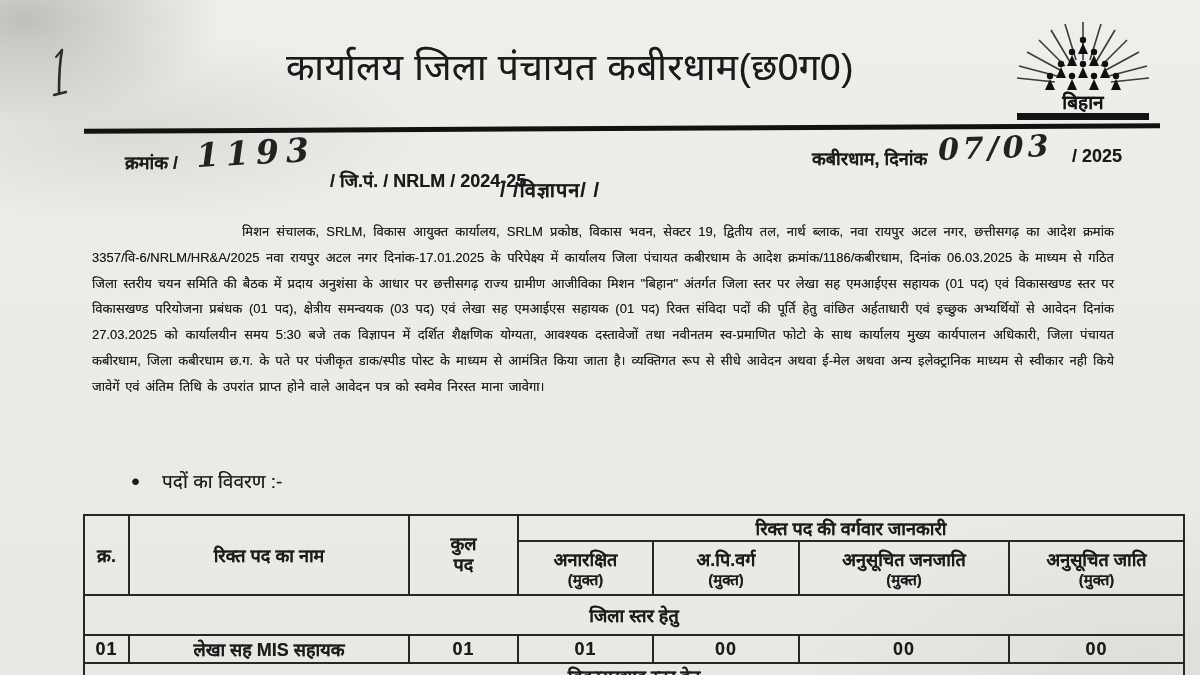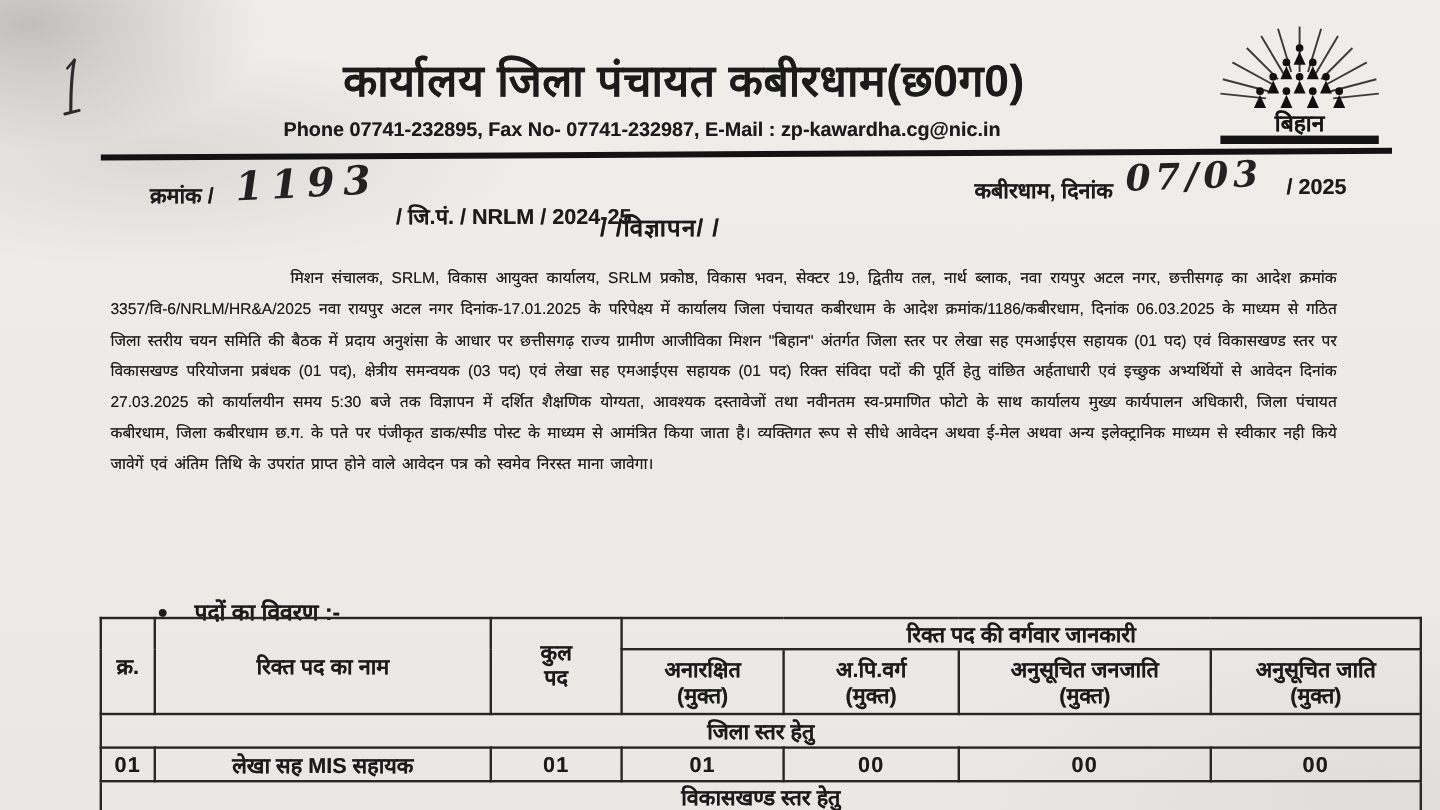--- a/index.html
+++ b/index.html
@@ -8,72 +8,71 @@
     font-family:"Liberation Sans","DejaVu Sans",sans-serif;color:#1b1b1b;
     background-image:
       radial-gradient(ellipse 280px 150px at 25px 20px, rgba(135,135,130,.45), rgba(135,135,130,0) 70%),
       radial-gradient(ellipse 420px 130px at 130px 130px, rgba(150,150,145,.22), rgba(150,150,145,0) 72%),
       radial-gradient(ellipse 500px 200px at 1150px 660px, rgba(160,160,155,.14), rgba(160,160,155,0) 75%),
       linear-gradient(#efeeea,#e9e8e4);
     text-shadow:0 0 .5px rgba(20,20,20,.55);
   }
   .abs{position:absolute;}
   
-  .doc-title{left:0;right:60px;top:40px;text-align:center;font-size:37px;font-weight:bold;letter-spacing:.5px;}
+  .doc-title{left:0;right:60px;top:40px;text-align:center;font-size:37px;font-weight:normal;letter-spacing:.5px;}
   .contact-line{left:0;right:130px;top:99px;text-align:center;font-size:16.5px;font-weight:bold;}
   .header-rule{left:84px;top:126px;width:1076px;height:5px;background:#121212;transform:rotate(-.3deg);}
   
   .margin-mark{left:52px;top:46px;}
   .hand{font-family:"DejaVu Serif",serif;font-style:italic;font-weight:bold;color:#222;text-shadow:none;}
   .serial-label{left:125px;top:150px;}
   .serial-number{left:196px;top:133px;font-size:33px;letter-spacing:7px;transform:rotate(-3deg);}
   .serial-rest{left:330px;top:168px;}
   .place-date-label{left:812px;top:146px;}
   .date-handwritten{left:938px;top:130px;font-size:30px;letter-spacing:4px;transform:rotate(-2deg);}
   .date-year{left:1072px;top:146px;}
   .ref-text{font-size:18px;font-weight:bold;text-align:center;}
   .notice-heading{left:0;right:100px;top:176px;text-align:center;font-size:20px;font-weight:bold;letter-spacing:1px;}
   
   .body-paragraph{
     left:92px;top:219px;width:1022px;font-size:13px;line-height:25.8px;
     text-align:justify;text-indent:150px;font-weight:500;word-spacing:2px;
   }
   
-  .positions-line{left:131px;top:497px;font-size:19px;font-weight:bold;}
+  .positions-line{left:131px;top:468px;font-size:19px;font-weight:normal;}
   .bullet{display:inline-block;margin-right:22px;font-size:15px;vertical-align:2px;}
   
   .tbl-wrap{left:83px;top:514px;width:1100px;}
   table.positions{border-collapse:collapse;table-layout:fixed;width:1100px;}
   table.positions td,table.positions th{
     border:2px solid #272727;padding:0 2px;text-align:center;vertical-align:middle;
     font-weight:bold;font-size:18px;overflow:hidden;
   }
   .group-row{height:23px;}
   .sub-row{height:54px;}
-  .sec-row{height:28px;border-radius:14px;}
+  .sec-row{height:40px;border-radius:14px;}
   .data-row{height:28px;margin-top:24px;}
   .sec2-row{height:26px;}
-  .sub-head .qual{display:block;font-size:18px;margin-top:-2px;text-align:center;}
+  .sub-head .qual{display:block;font-size:15px;margin-top:-2px;text-align:center;}
   .total-wrap{width:48px;margin:0 auto;line-height:1.15;}
   td.num{font-size:16px;letter-spacing:1px;}
   td.post-name{font-size:18px;}
 </style>
 </head>
 <body>
 
 <div class="page">
 
   <svg class="abs margin-mark" width="18" height="58" viewBox="0 0 18 58">
     <path d="M10,4 C8,14 7,32 7,47" stroke="#2b2b2b" stroke-width="2.6" fill="none" stroke-linecap="round"></path>
     <path d="M4,11 L10,4" stroke="#2b2b2b" stroke-width="2" fill="none" stroke-linecap="round"></path>
     <path d="M2,49 L14,46" stroke="#2b2b2b" stroke-width="2.4" fill="none" stroke-linecap="round"></path>
   </svg>
 
   <div class="abs doc-title">कार्यालय जिला पंचायत कबीरधाम(छ0ग0)</div>
-  <div class="abs contact-line">Phone 07741-232895, Fax No- 07741-232987, E-Mail : zp-kawardha.cg@nic.in</div>
   <div class="abs header-rule"></div>
 
   <svg class="abs" style="left:1013px;top:14px;" width="140" height="110" viewBox="0 0 140 110">
     <g stroke="#3a3a3a" stroke-width="1.6">
       <line x1="70" y1="46" x2="70" y2="8"></line>
       <line x1="63" y1="46" x2="52" y2="10"></line>
       <line x1="77" y1="46" x2="88" y2="10"></line>
       <line x1="57" y1="48" x2="38" y2="16"></line>
       <line x1="83" y1="48" x2="102" y2="16"></line>
       <line x1="52" y1="52" x2="26" y2="26"></line>

